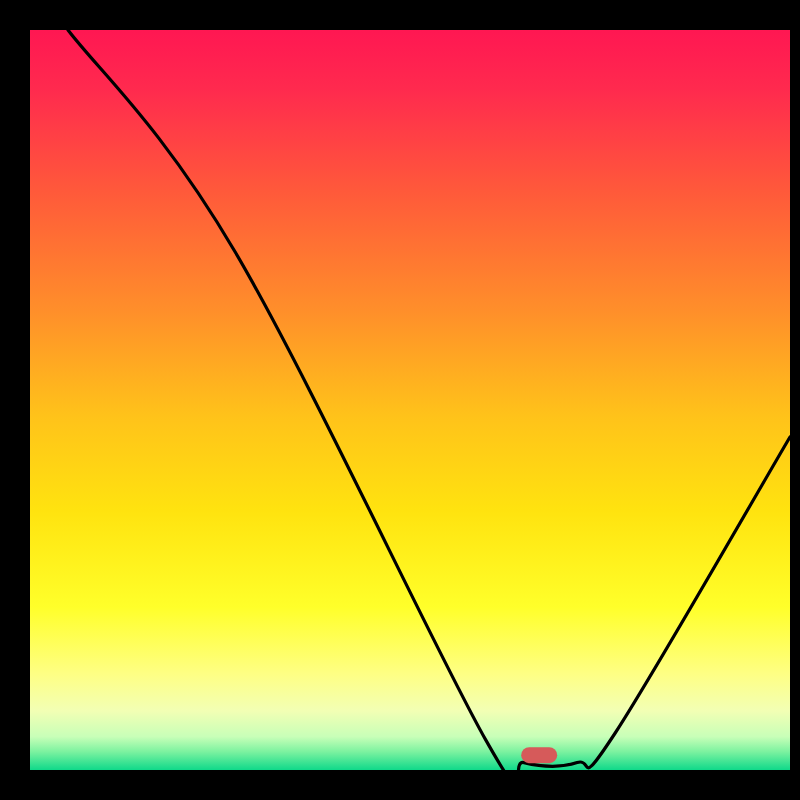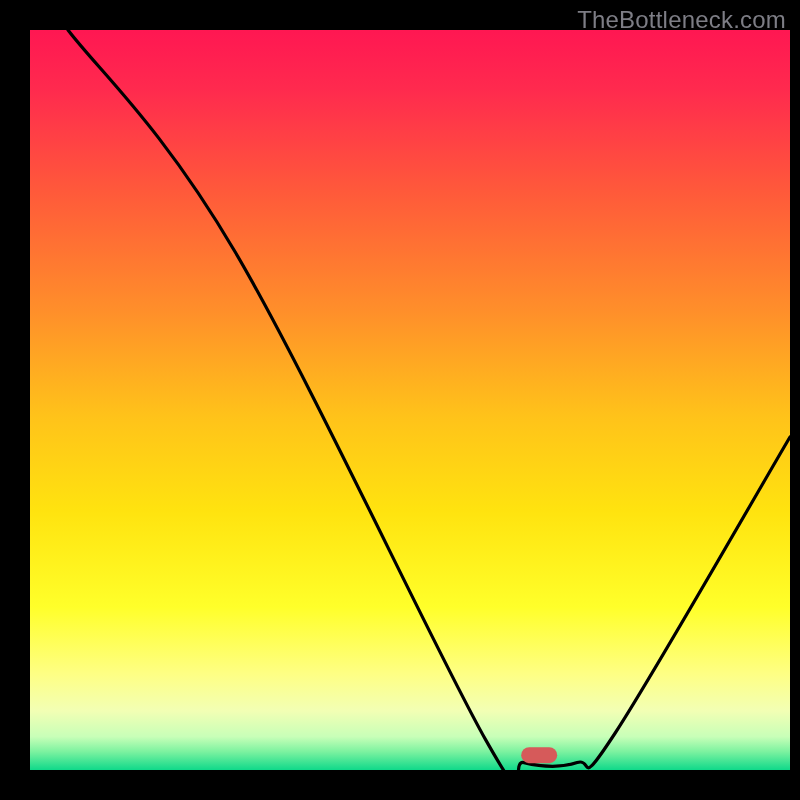--- a/index.html
+++ b/index.html
@@ -27,21 +27,20 @@
     letter-spacing: 0.2px;
   }
   svg {
     display: block;
   }
 </style>
 </head>
 <body>
 
 <div class="container">
-  <div class="watermark">TheBottleneck.com</div>
   <svg id="chart-svg" width="800" height="800">
     <defs>
       <linearGradient id="bg-grad" x1="0" y1="0" x2="0" y2="1">
         <stop offset="0%" stop-color="#ff1752"></stop>
         <stop offset="8%" stop-color="#ff2a4e"></stop>
         <stop offset="22%" stop-color="#ff5a3a"></stop>
         <stop offset="38%" stop-color="#ff8f2a"></stop>
         <stop offset="52%" stop-color="#ffc21a"></stop>
         <stop offset="65%" stop-color="#ffe30f"></stop>
         <stop offset="78%" stop-color="#ffff2a"></stop>

